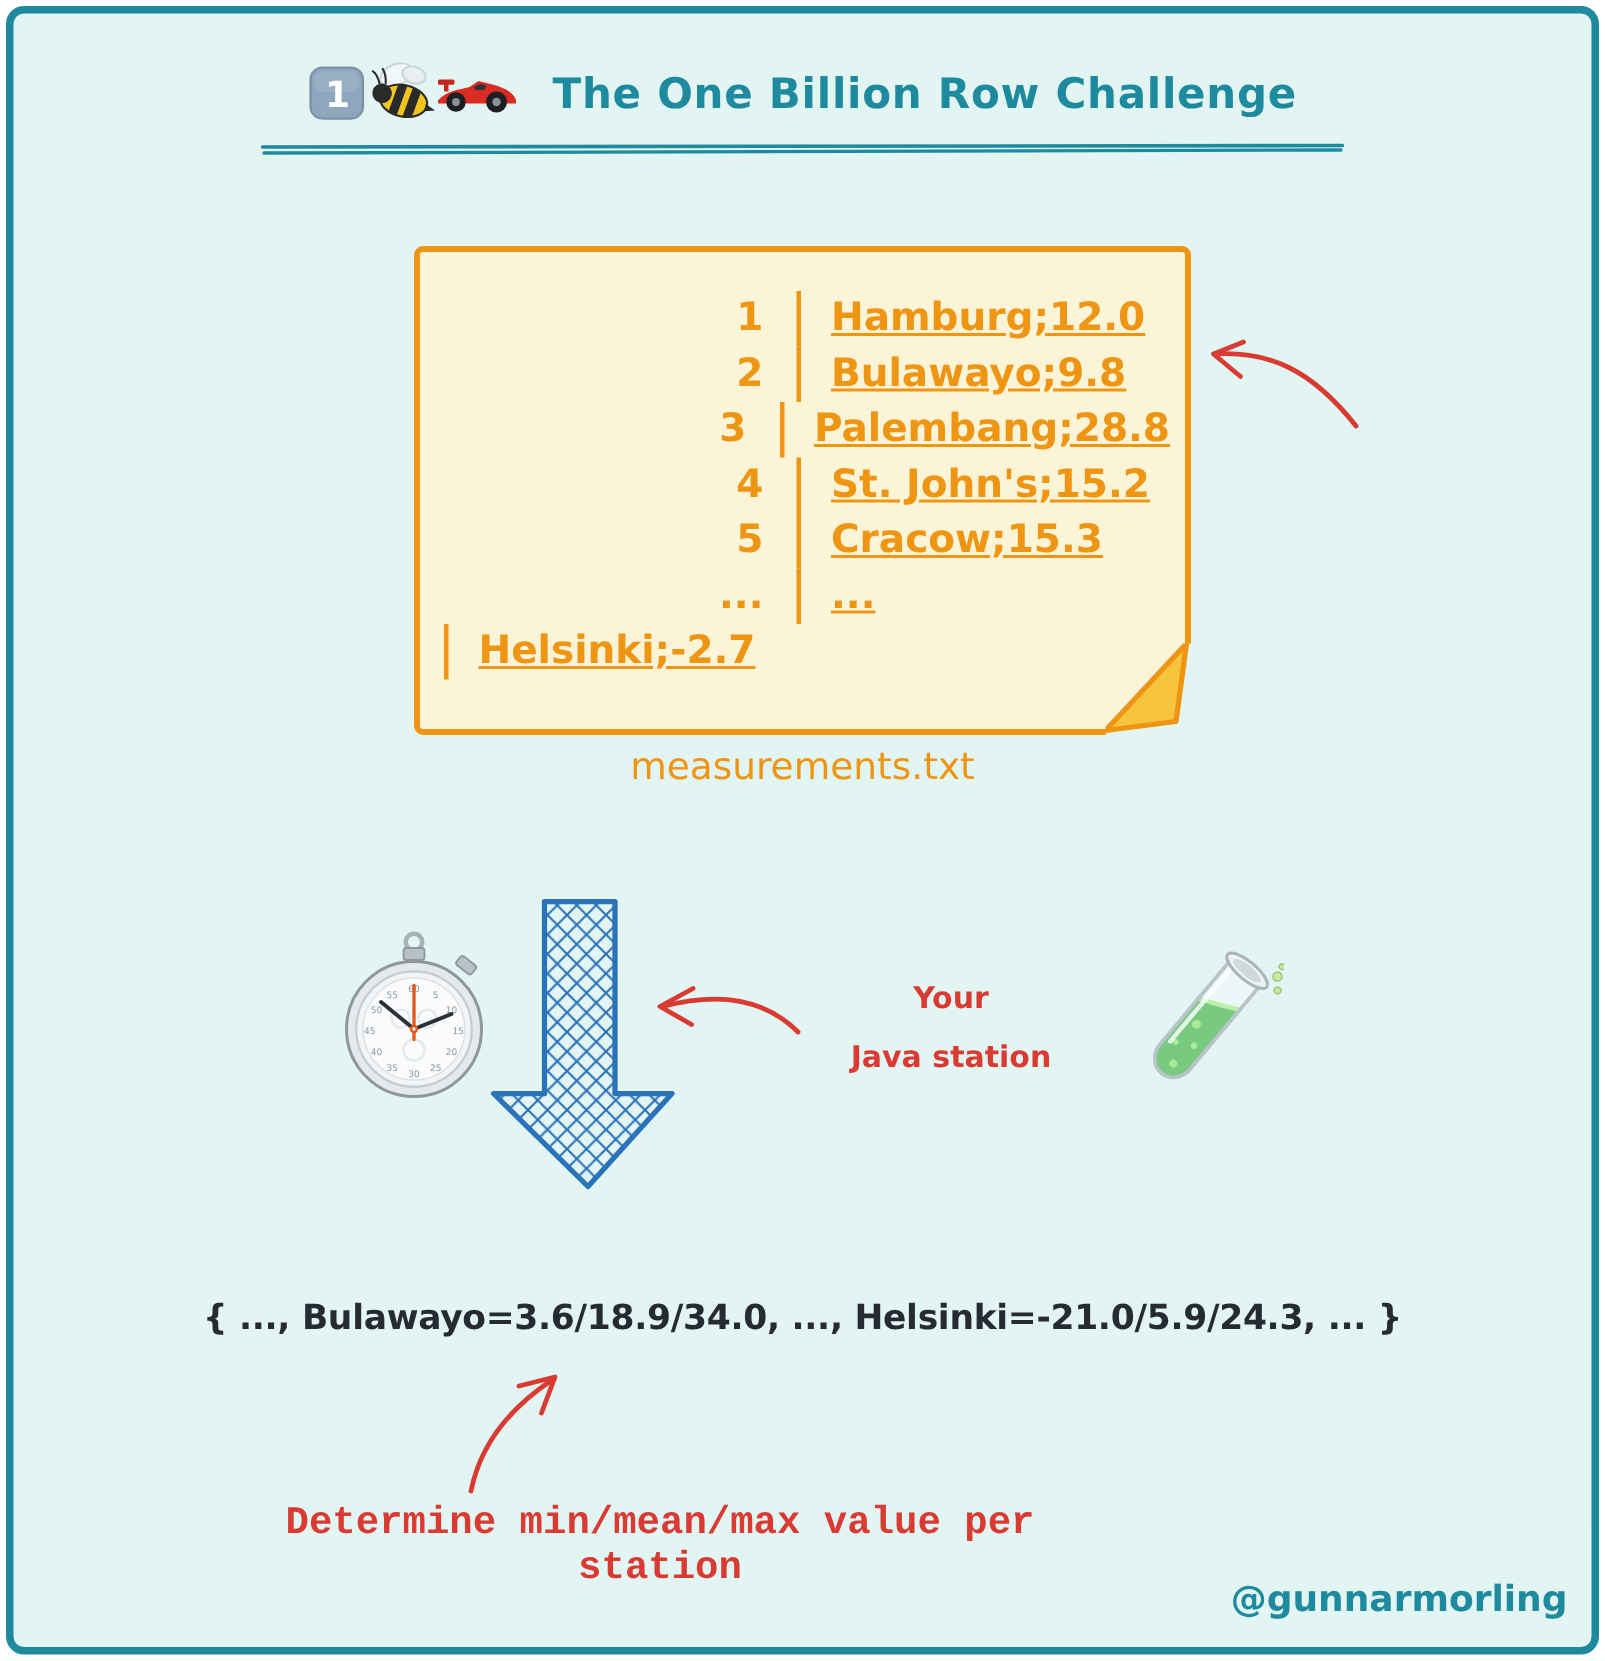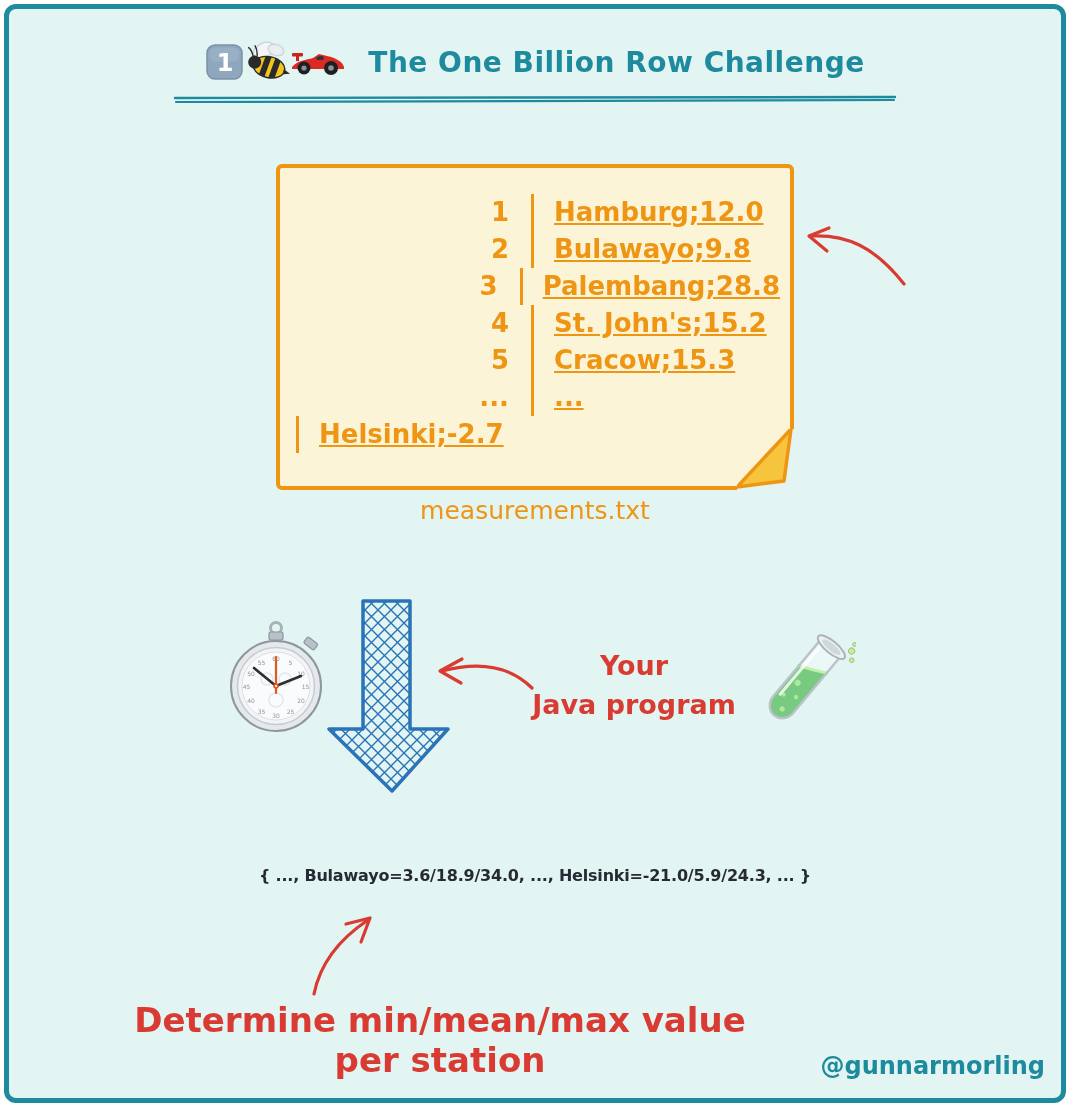--- a/index.html
+++ b/index.html
@@ -31,29 +31,29 @@
   .nrow{display:flex;height:37px;line-height:37px;font-size:26px;font-weight:bold;color:var(--orange);}
   .nline{width:235px;text-align:right;padding-right:22px;}
   .nval{border-left:3px solid var(--orange);padding-left:20px;white-space:nowrap;text-decoration:underline;}
   .fold{position:absolute;right:-5px;bottom:-5px;}
   .filename{position:absolute;left:276px;top:496px;width:518px;text-align:center;
             font-size:25px;font-weight:normal;color:var(--orange);}
 
   
   .red-label{position:absolute;color:var(--red);font-weight:bold;text-align:center;}
   .label-1b{left:810px;top:288px;width:224px;font-size:26px;line-height:35px;}
-  .label-program{left:528px;top:646px;width:212px;font-size:27px;line-height:39px;}
-  .label-task{left:128px;top:1000px;width:624px;font-size:34px;}
+  .label-program{left:528px;top:646px;width:212px;font-size:20px;line-height:39px;}
+  .label-task{left:128px;top:1000px;width:624px;font-size:26px;font-family:Liberation Mono, monospace;}
 
   
   .abs{position:absolute;}
 
   
   .output-line{position:absolute;left:45px;top:866px;width:980px;text-align:center;
-               font-size:16px;font-weight:bold;color:var(--ink);letter-spacing:-0.2px;white-space:nowrap;}
+               font-size:23px;font-weight:bold;color:var(--ink);letter-spacing:-0.2px;white-space:nowrap;}
 
   
   .credit{position:absolute;right:25px;top:1052px;font-size:24px;font-weight:bold;color:var(--teal);}
 </style>
 </head>
 <body>
 
 <div id="canvas">
   <div class="frame"></div>
 
@@ -191,21 +191,21 @@
     </defs>
     <path d="M37,4 L84,4 L84,132 L122,132 L66,194 L3,132 L37,132 Z" fill="url(#xh)" stroke="var(--blue)" stroke-width="3.5" stroke-linejoin="round"></path>
   </svg>
 
   <svg class="abs" style="left:434px;top:650px" width="102" height="46" viewBox="0 0 102 46">
     <path d="M98,38 C76,16 46,11 8,21" fill="none" stroke="var(--red)" stroke-width="3.2" stroke-linecap="round"></path>
     <path d="M28,9 L6,21 L27,33" fill="none" stroke="var(--red)" stroke-width="3.2" stroke-linecap="round" stroke-linejoin="round"></path>
   </svg>
   <div class="red-label label-program">
     <div>Your</div>
-    <div>Java program</div>
+    <div>Java station</div>
   </div>
 
   <svg class="abs" style="left:740px;top:624px" width="116" height="126" viewBox="0 0 116 126">
     <g transform="rotate(40 58 63)">
       <path d="M45,46 L45,86 A13 14 0 0 0 71,86 L71,34 Z" fill="#2fae3c"></path>
       <path d="M45,46 Q58,41 71,34" fill="none" stroke="#9ae87e" stroke-width="3" stroke-linecap="round"></path>
       <circle cx="55" cy="60" r="3" fill="#7fdf63"></circle>
       <circle cx="63" cy="72" r="2.2" fill="#7fdf63"></circle>
       <circle cx="52" cy="78" r="2" fill="#7fdf63"></circle>
       <circle cx="60" cy="90" r="2.6" fill="#7fdf63"></circle>

